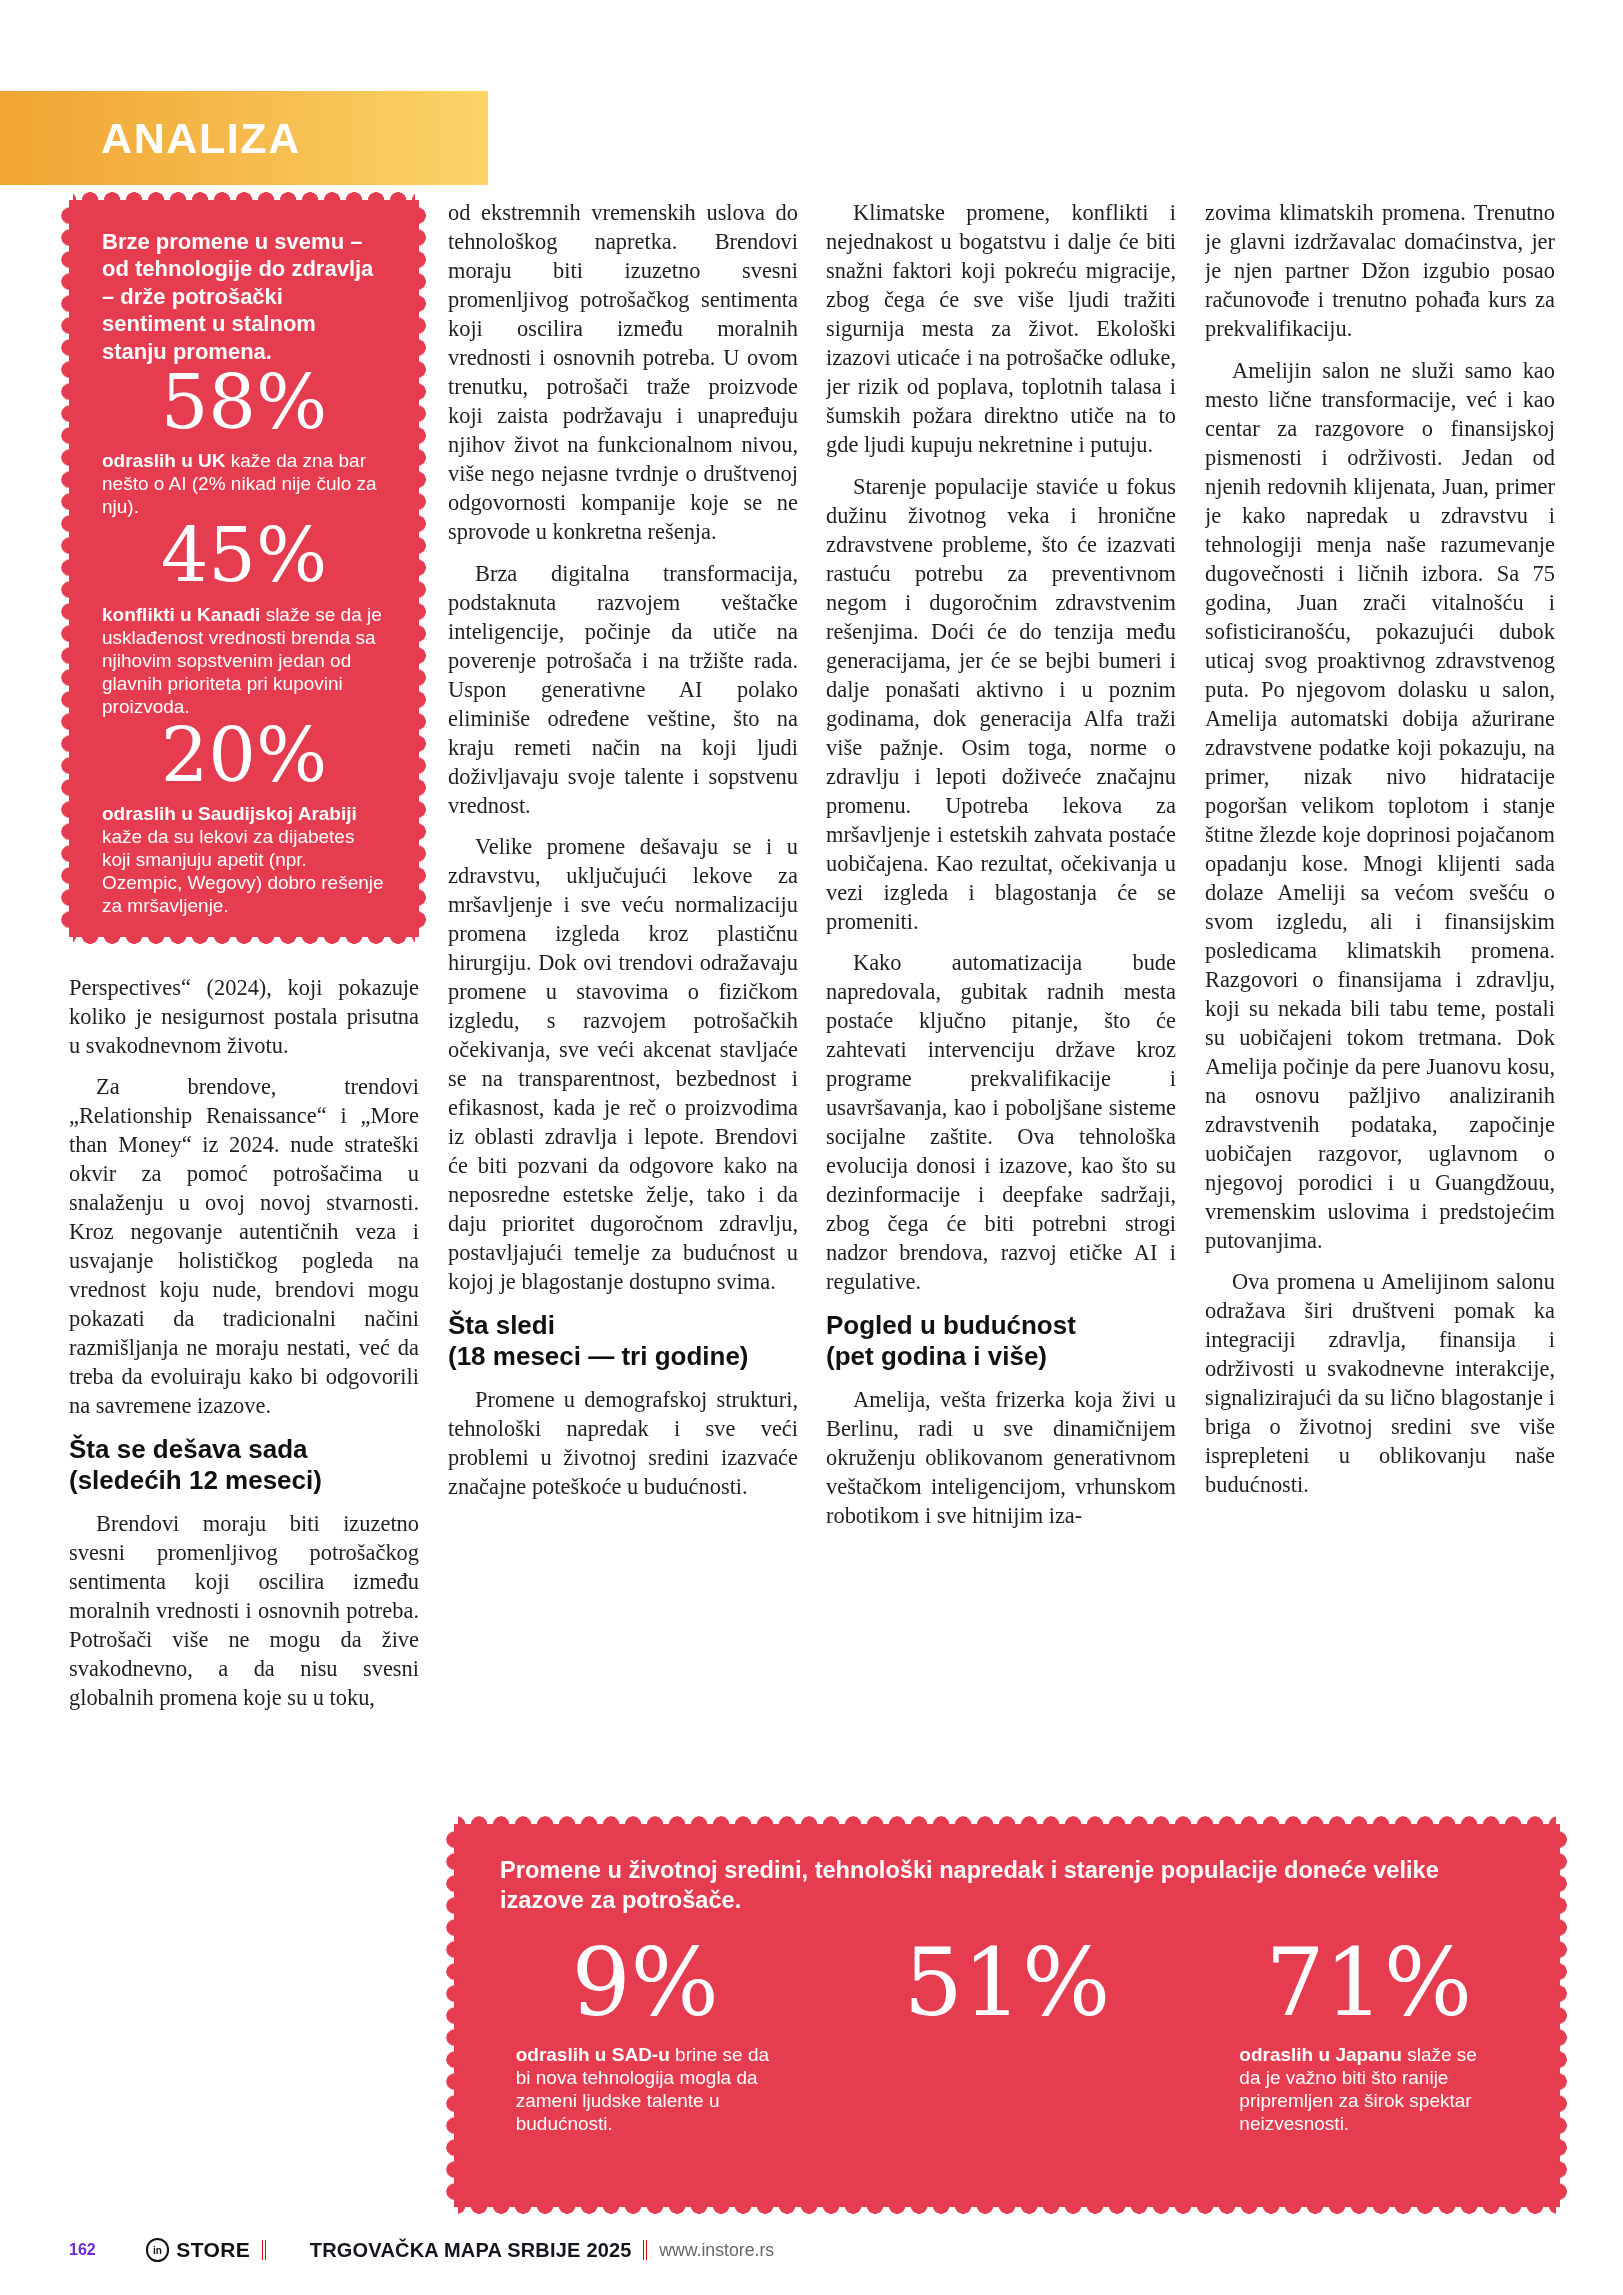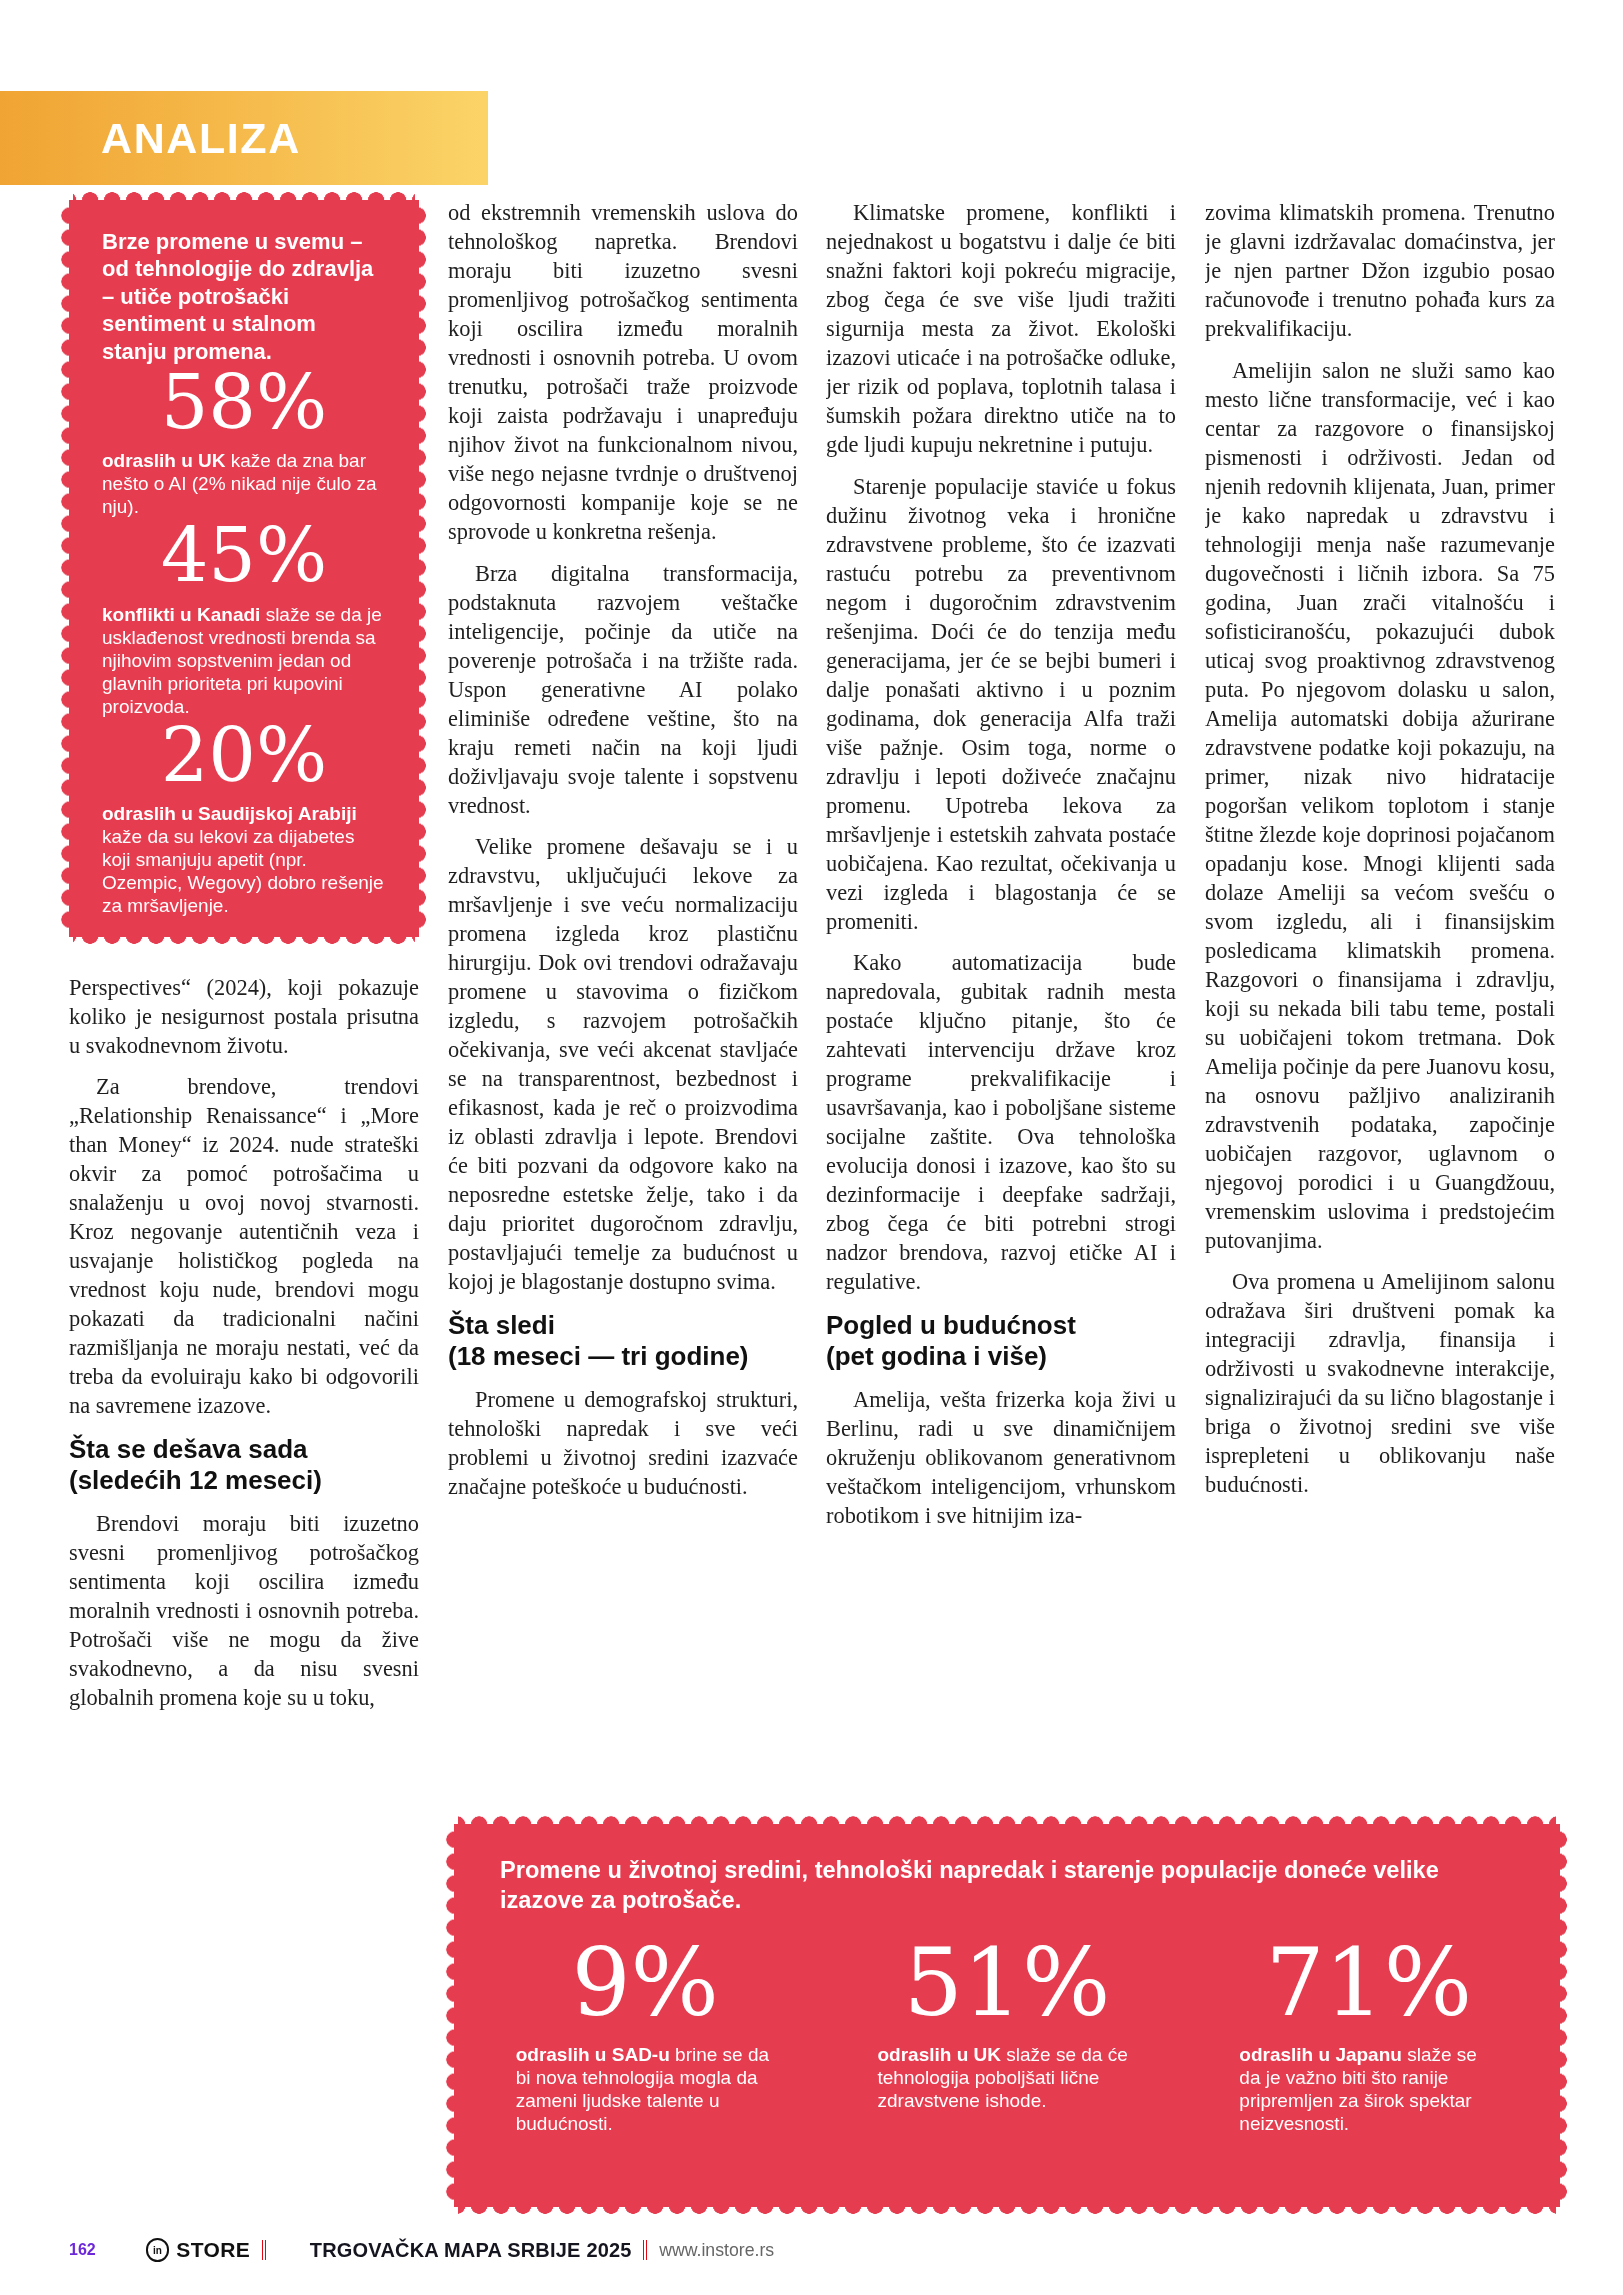--- a/index.html
+++ b/index.html
@@ -170,21 +170,21 @@
     <span class="banner-label">ANALIZA</span>
   </div>
 
   <div class="col col1">
     <div class="stamp stamp-left">
       <i class="sc t"></i>
       <i class="sc b"></i>
       <i class="sc l"></i>
       <i class="sc r"></i>
       <div class="stamp-inner">
-        <p class="intro">Brze promene u svemu – od tehnologije do zdravlja – utiče potrošački sentiment u stalnom stanju promena.</p>
+        <p class="intro">Brze promene u svemu – od tehnologije do zdravlja – drže potrošački sentiment u stalnom stanju promena.</p>
         <div class="stat">
           <div class="big-num">58%</div>
           <p class="stat-text"><b>odraslih u UK</b> <span>kaže da zna bar nešto o AI (2% nikad nije čulo za nju).</span></p>
         </div>
         <div class="stat">
           <div class="big-num">45%</div>
           <p class="stat-text"><b>konflikti u Kanadi</b> <span>slaže se da je usklađenost vrednosti brenda sa njihovim sopstvenim jedan od glavnih prioriteta pri kupovini proizvoda.</span></p>
         </div>
         <div class="stat">
           <div class="big-num">20%</div>
@@ -227,21 +227,20 @@
     <i class="sc r"></i>
     <div class="stamp-inner">
       <p class="bottom-title">Promene u životnoj sredini, tehnološki napredak i starenje populacije doneće velike izazove za potrošače.</p>
       <div class="bottom-stats">
         <div class="bstat">
           <div class="big-num">9%</div>
           <p class="stat-text"><b>odraslih u SAD-u</b> <span>brine se da bi nova tehnologija mogla da zameni ljudske talente u budućnosti.</span></p>
         </div>
         <div class="bstat">
           <div class="big-num">51%</div>
-          <p class="stat-text"><b>odraslih u UK</b> <span>slaže se da će tehnologija poboljšati lične zdravstvene ishode.</span></p>
         </div>
         <div class="bstat">
           <div class="big-num">71%</div>
           <p class="stat-text"><b>odraslih u Japanu</b> <span>slaže se da je važno biti što ranije pripremljen za širok spektar neizvesnosti.</span></p>
         </div>
       </div>
     </div>
   </div>
 
   <div class="footer">

